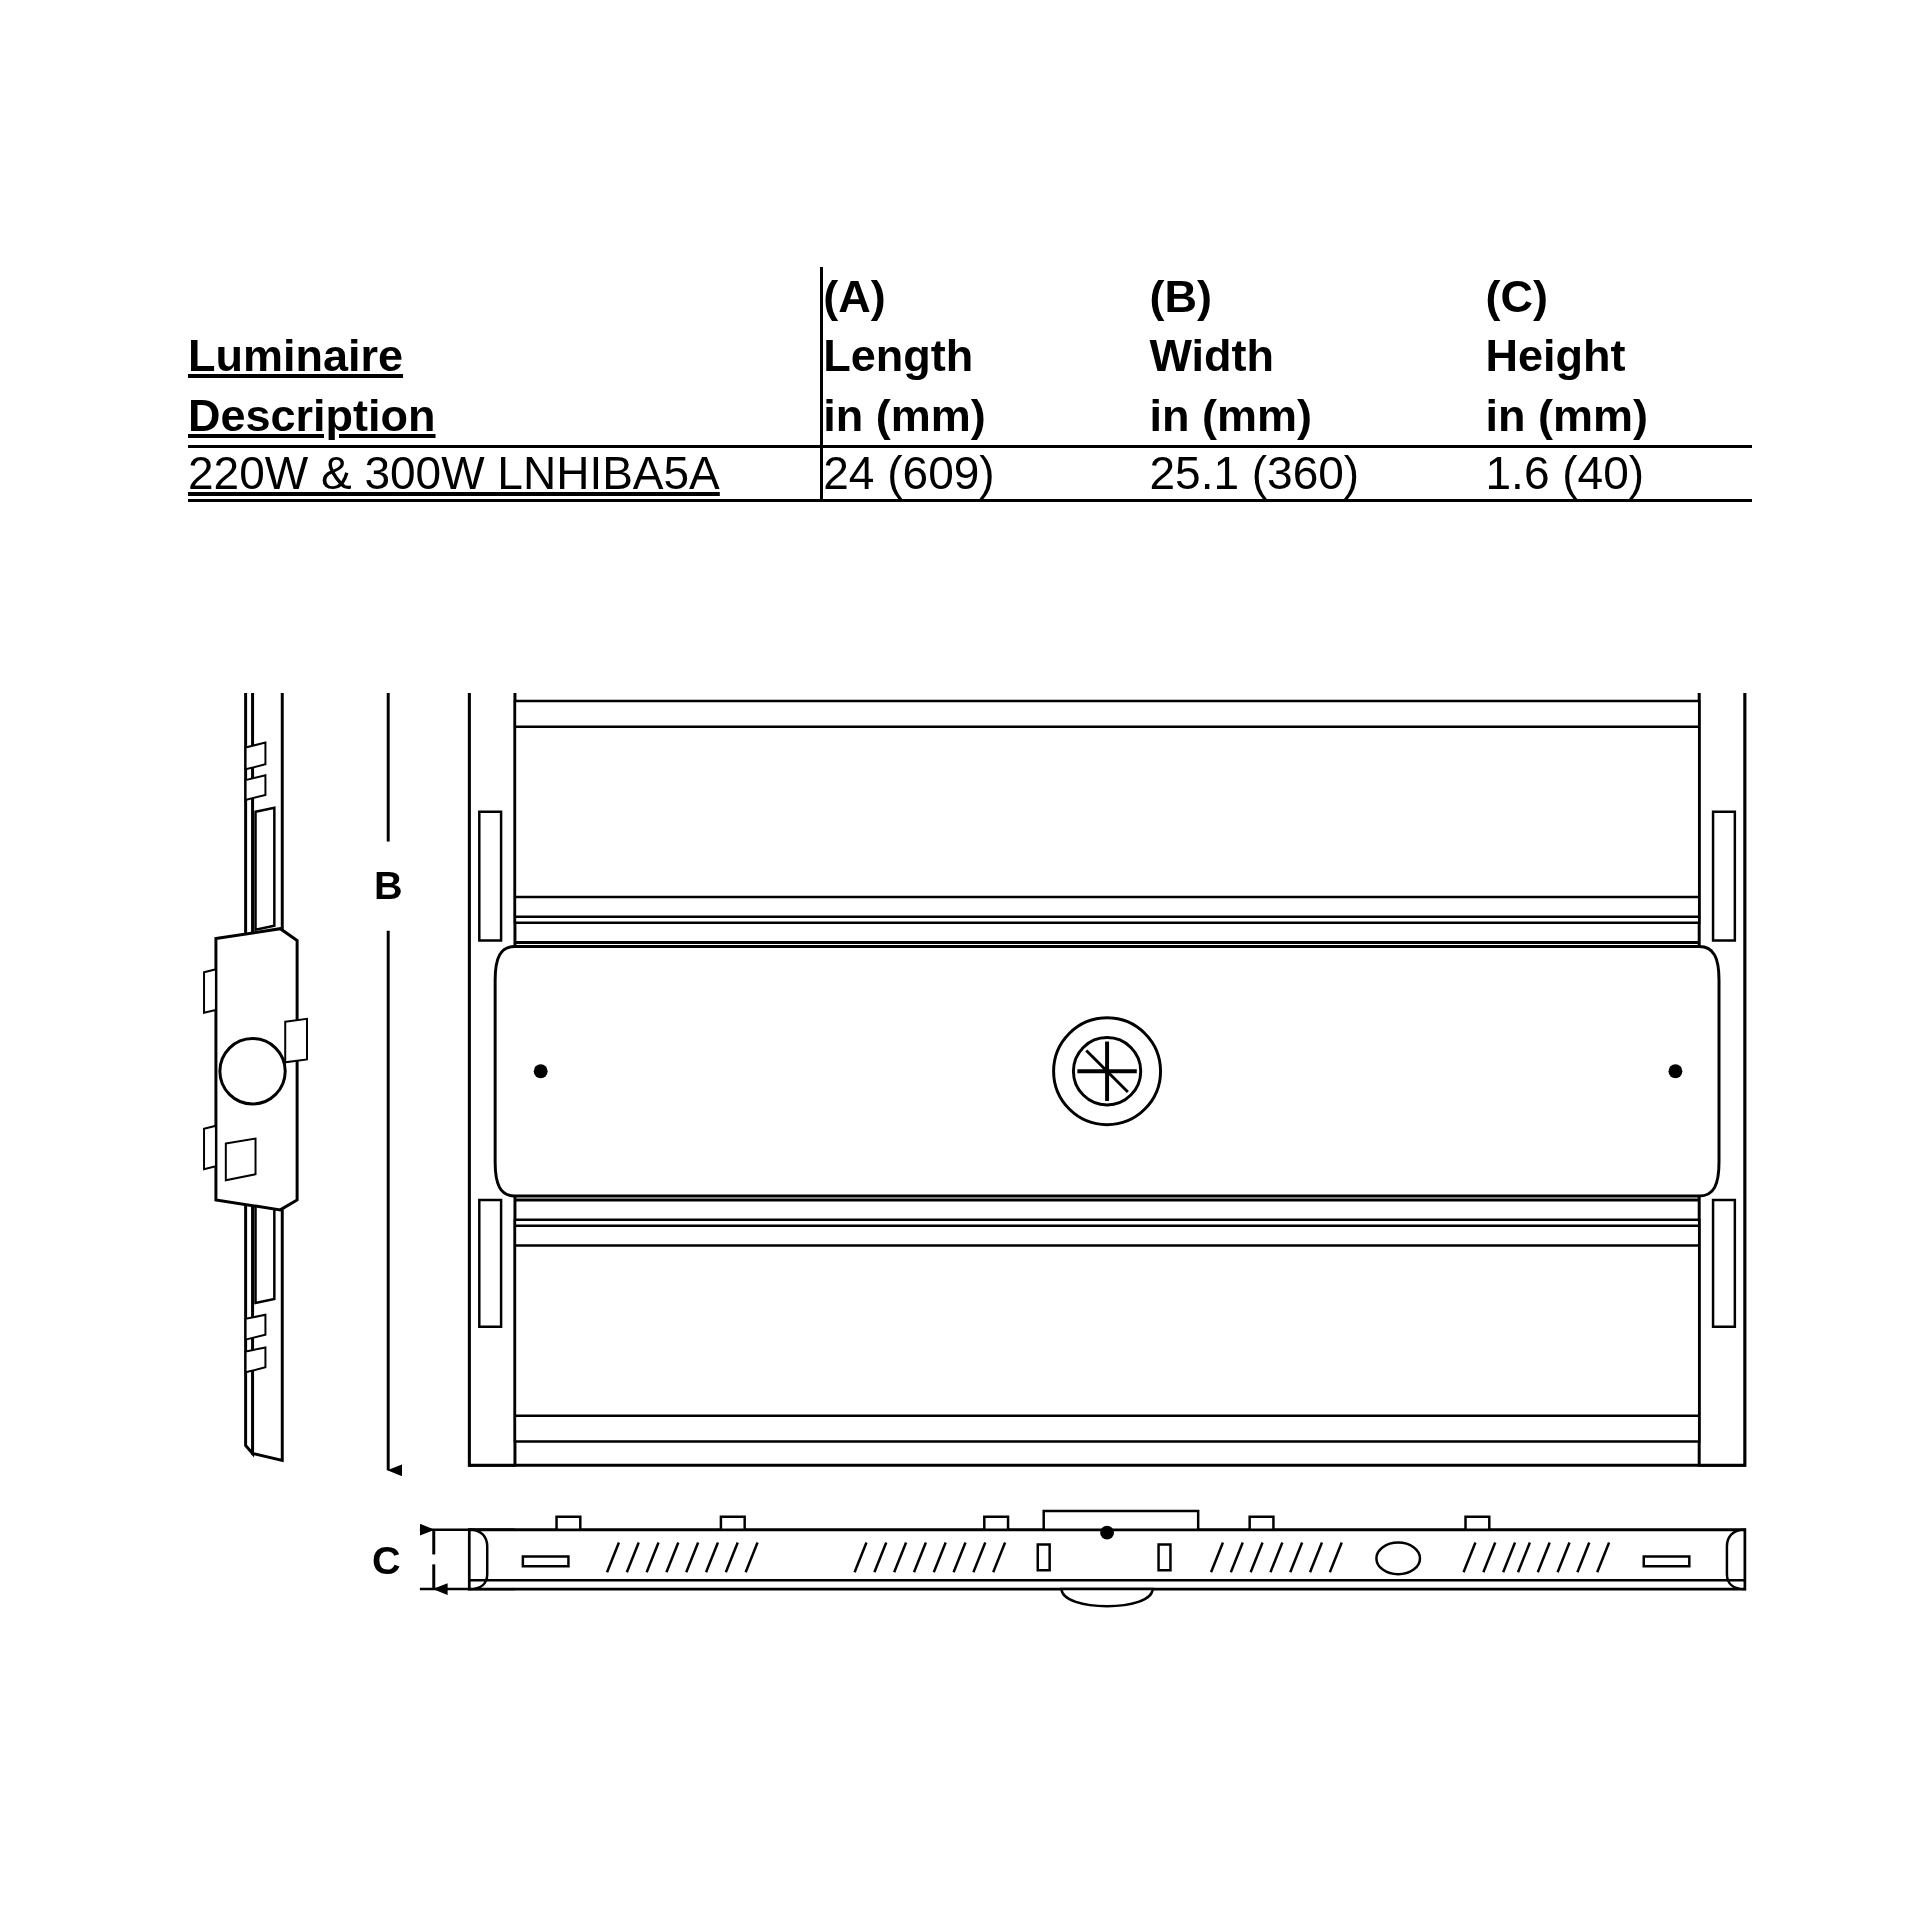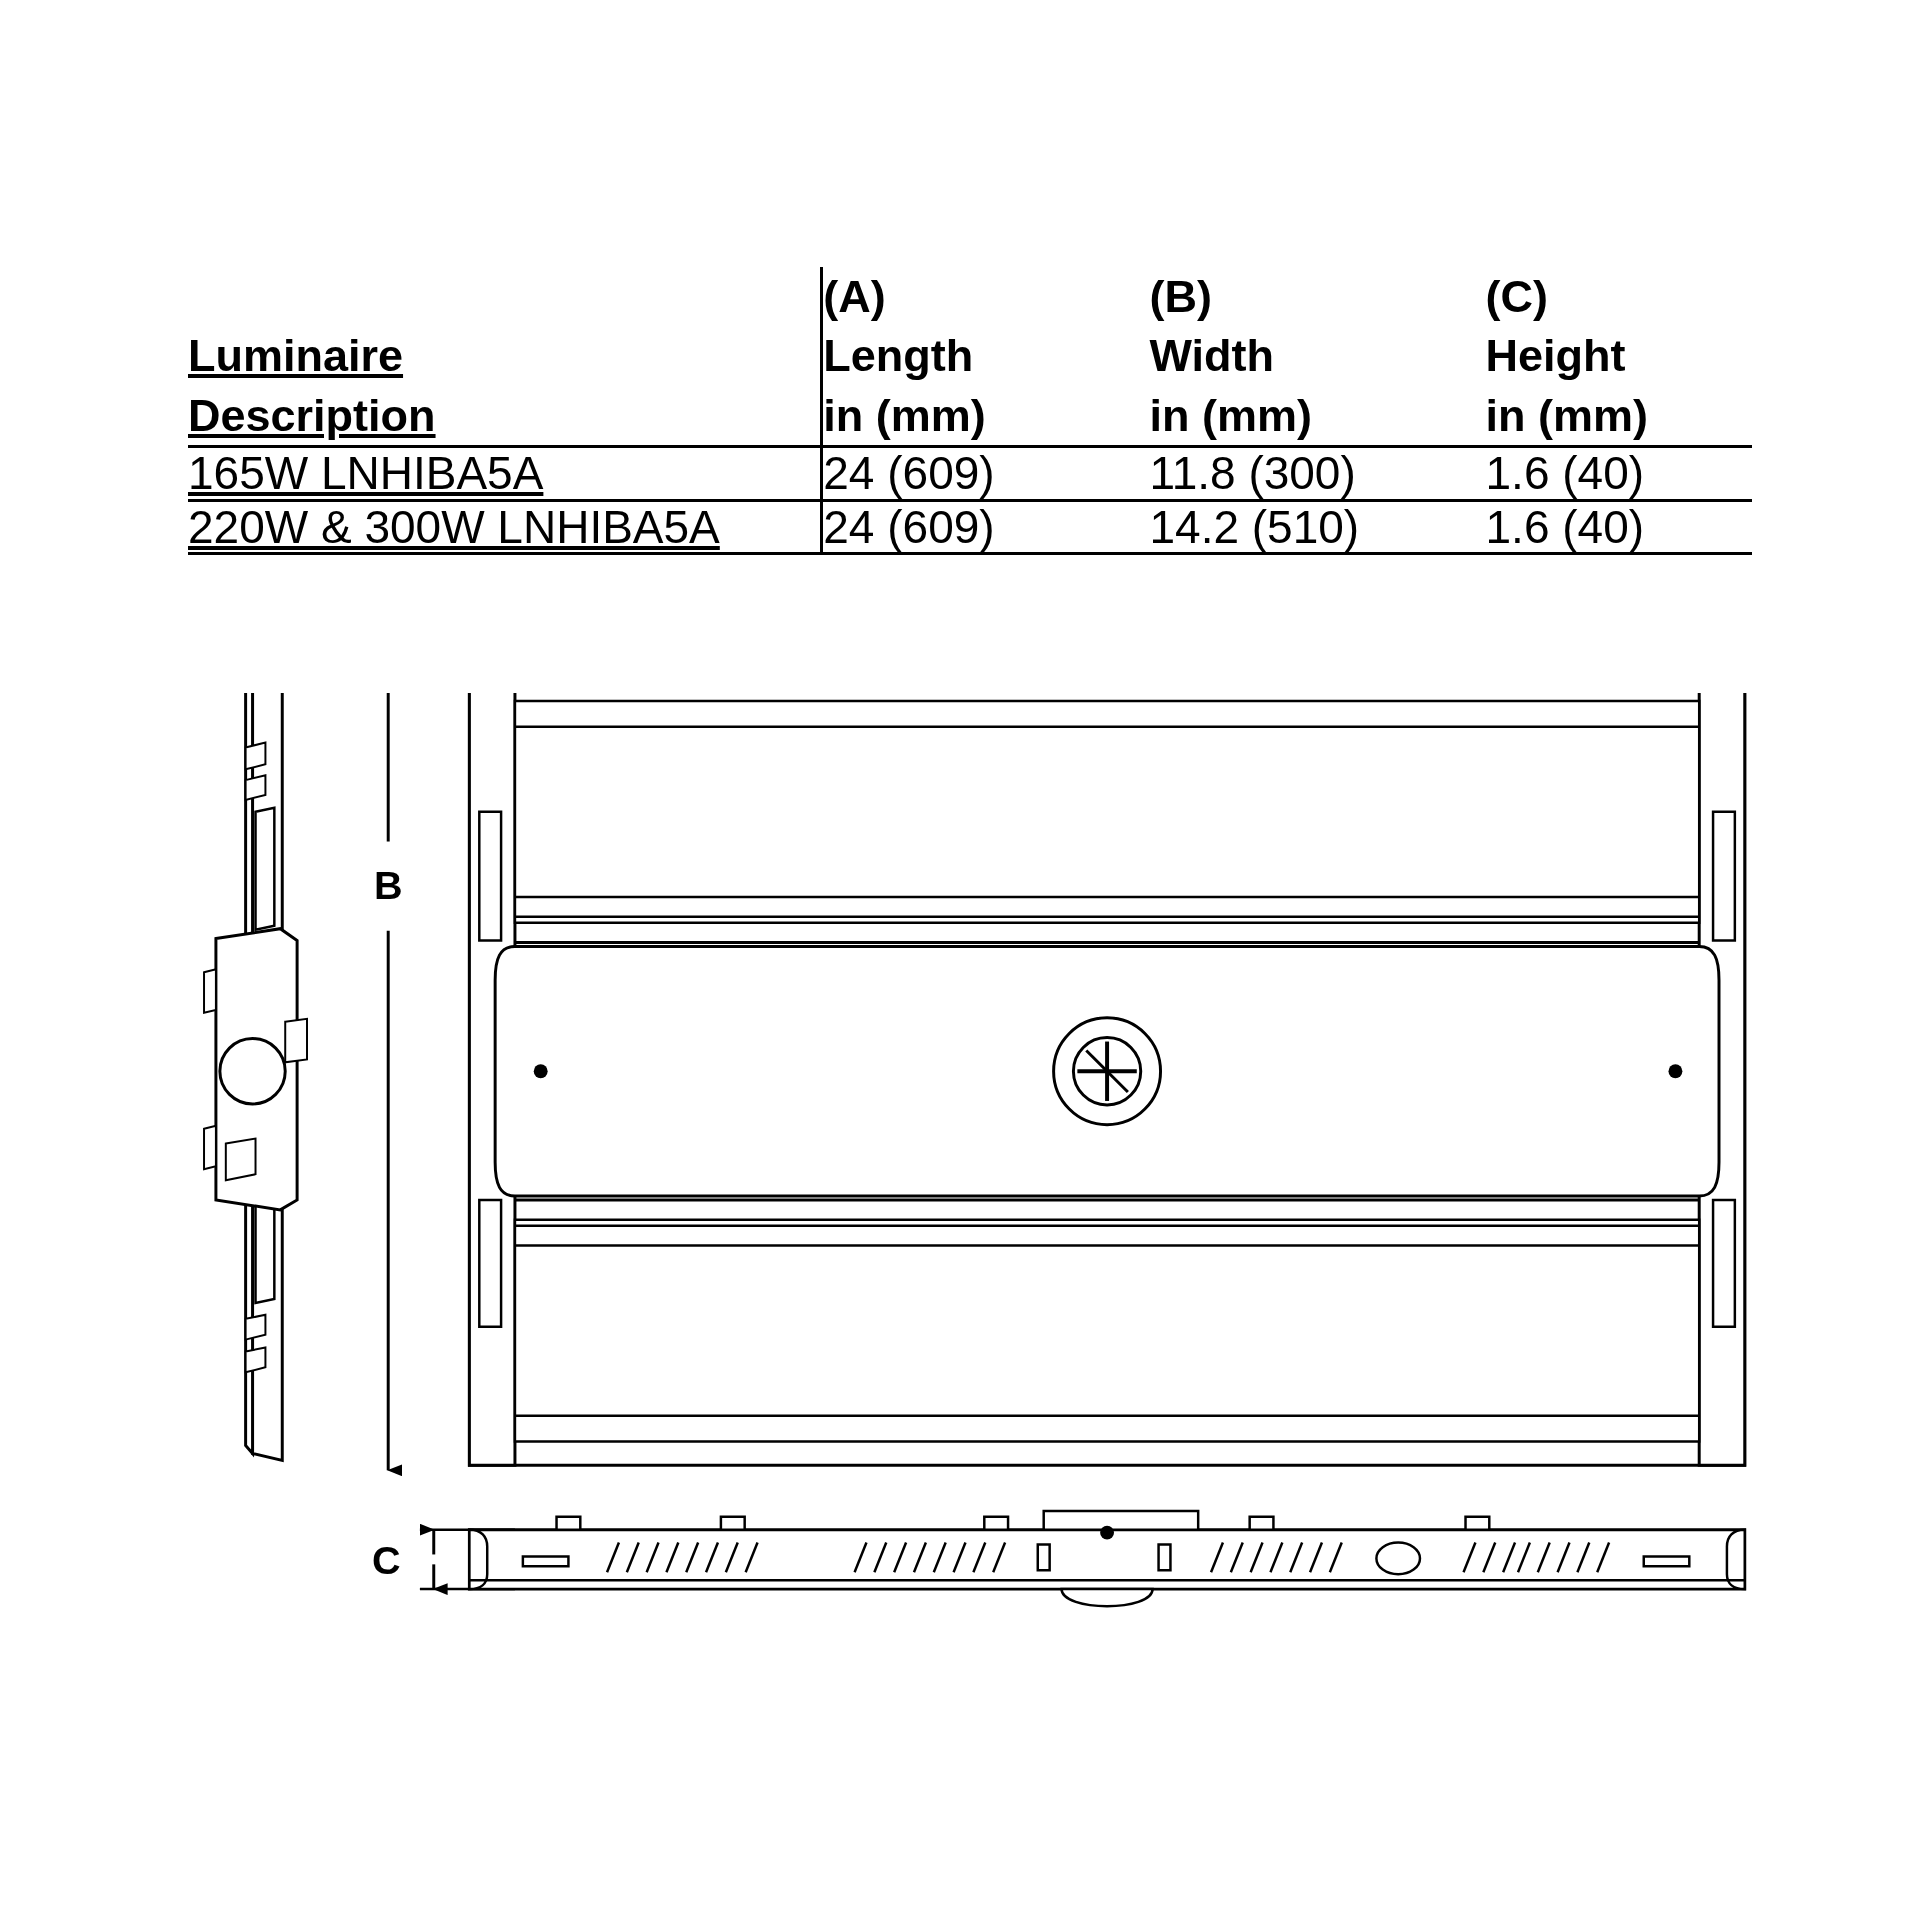--- a/index.html
+++ b/index.html
@@ -94,30 +94,24 @@
       <th class="hdr-cell col-a vrule">(A)
 Length
 in (mm)</th>
       <th class="hdr-cell col-b">(B)
 Width
 in (mm)</th>
       <th class="hdr-cell col-c">(C)
 Height
 in (mm)</th>
     </tr>
-    <tr class="row-line">
-      <td class="cell-desc col-desc">165W LNHIBA5A</td>
-      <td class="col-a vrule">24 (609)</td>
-      <td class="col-b">11.8 (300)</td>
-      <td class="col-c">1.6 (40)</td>
-    </tr>
     <tr class="row-line last">
       <td class="cell-desc col-desc">220W &amp; 300W LNHIBA5A</td>
       <td class="col-a vrule">24 (609)</td>
-      <td class="col-b">14.2 (510)</td>
+      <td class="col-b">25.1 (360)</td>
       <td class="col-c">1.6 (40)</td>
     </tr>
   </tbody>
     </table>
 </div>
 
 <div class="drawing">
   <svg width="1927" height="1109" viewBox="0 0 1946 1120" xmlns="http://www.w3.org/2000/svg">
     <defs>
       <marker id="arrowR" markerWidth="16" markerHeight="12" refX="14" refY="6" orient="auto" markerUnits="userSpaceOnUse">

